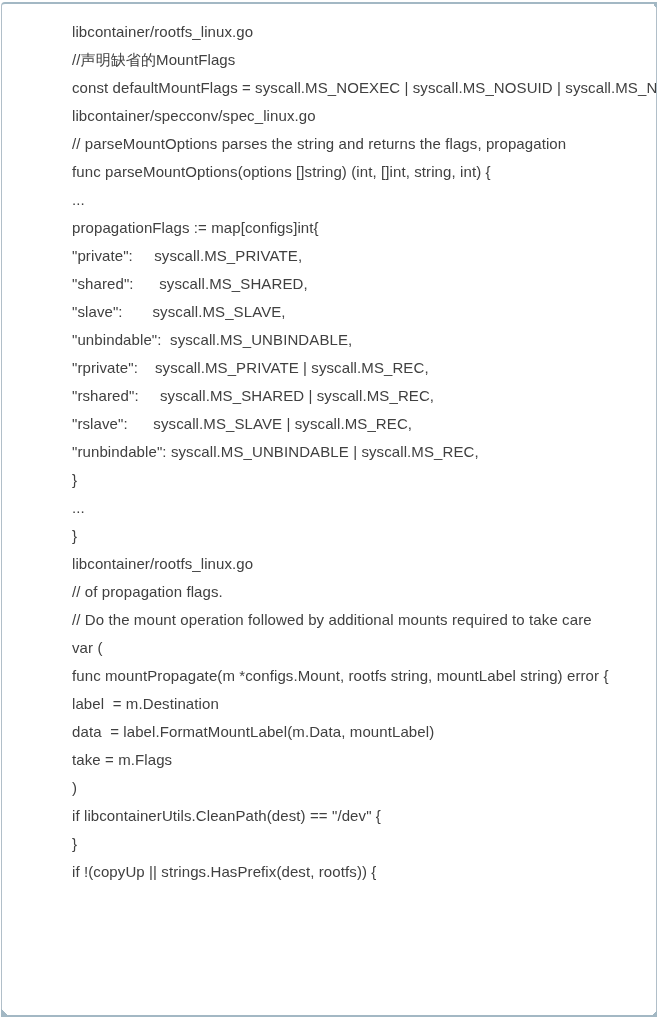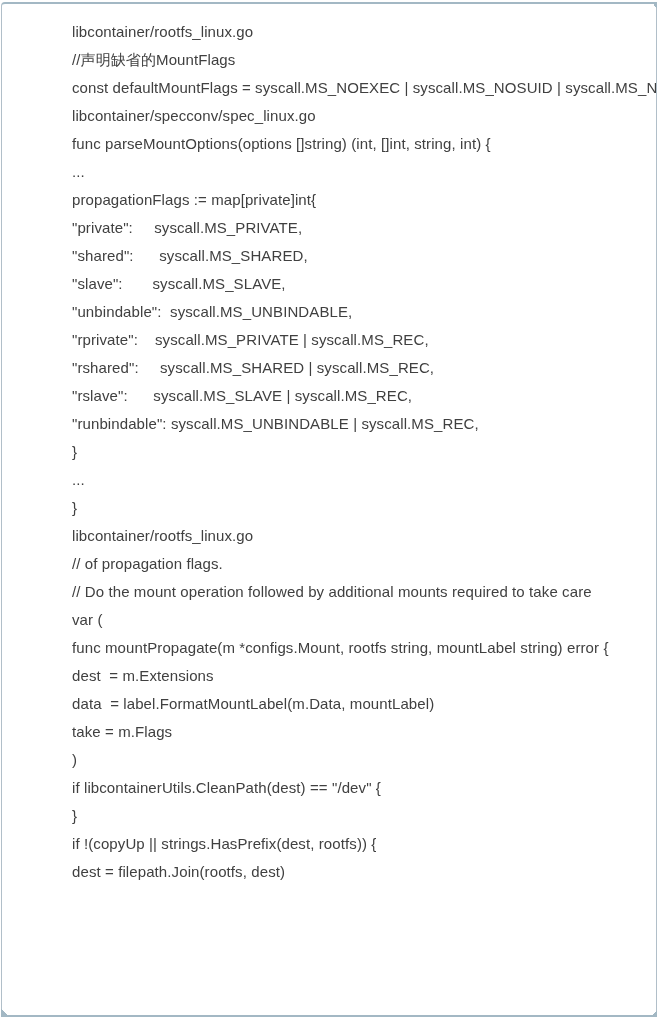--- a/index.html
+++ b/index.html
@@ -68,44 +68,44 @@
 </head>
 <body>
 
 <div class="panel">
   <div class="lines">
 
   <div class="line">libcontainer/rootfs_linux.go</div>
       <div class="line">//声明缺省的MountFlags</div>
       <div class="line">const defaultMountFlags = syscall.MS_NOEXEC | syscall.MS_NOSUID | syscall.MS_NODEV</div>
       <div class="line">libcontainer/specconv/spec_linux.go</div>
+      <div class="line">// parseMountOptions parses the string and returns the flags, propagation</div>
       <div class="line">func parseMountOptions(options []string) (int, []int, string, int) {</div>
       <div class="line">...</div>
-      <div class="line">propagationFlags := map[private]int{</div>
+      <div class="line">propagationFlags := map[configs]int{</div>
       <div class="line">"private":     syscall.MS_PRIVATE,</div>
       <div class="line">"shared":      syscall.MS_SHARED,</div>
       <div class="line">"slave":       syscall.MS_SLAVE,</div>
       <div class="line">"unbindable":  syscall.MS_UNBINDABLE,</div>
       <div class="line">"rprivate":    syscall.MS_PRIVATE | syscall.MS_REC,</div>
       <div class="line">"rshared":     syscall.MS_SHARED | syscall.MS_REC,</div>
       <div class="line">"rslave":      syscall.MS_SLAVE | syscall.MS_REC,</div>
       <div class="line">"runbindable": syscall.MS_UNBINDABLE | syscall.MS_REC,</div>
       <div class="line">}</div>
       <div class="line">...</div>
       <div class="line">}</div>
       <div class="line">libcontainer/rootfs_linux.go</div>
       <div class="line">// of propagation flags.</div>
       <div class="line">// Do the mount operation followed by additional mounts required to take care</div>
       <div class="line">var (</div>
       <div class="line">func mountPropagate(m *configs.Mount, rootfs string, mountLabel string) error {</div>
-      <div class="line">dest  = m.Extensions</div>
+      <div class="line">label  = m.Destination</div>
       <div class="line">data  = label.FormatMountLabel(m.Data, mountLabel)</div>
       <div class="line">take = m.Flags</div>
       <div class="line">)</div>
       <div class="line">if libcontainerUtils.CleanPath(dest) == "/dev" {</div>
       <div class="line">}</div>
       <div class="line">if !(copyUp || strings.HasPrefix(dest, rootfs)) {</div>
-      <div class="line">dest = filepath.Join(rootfs, dest)</div>
     </div>
 </div>
 <div class="grip grip-bottom-left"></div>
 <div class="grip grip-bottom-right"></div>
 <div class="grip grip-top-right"></div>
 
 </body></html>

